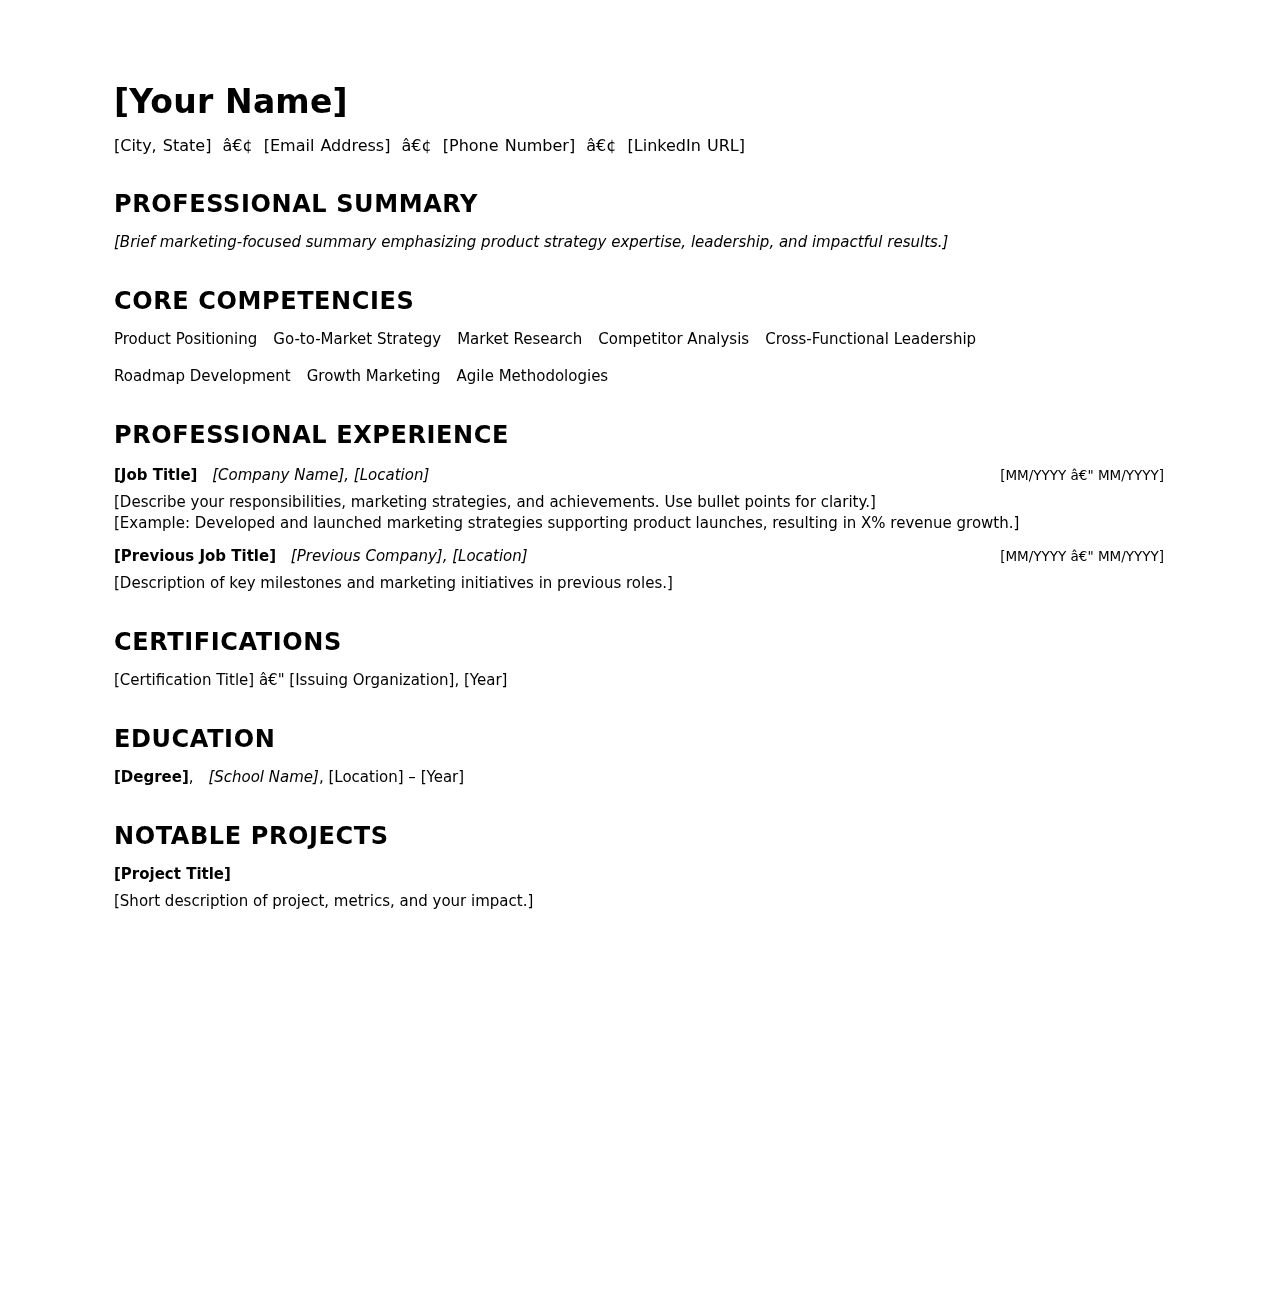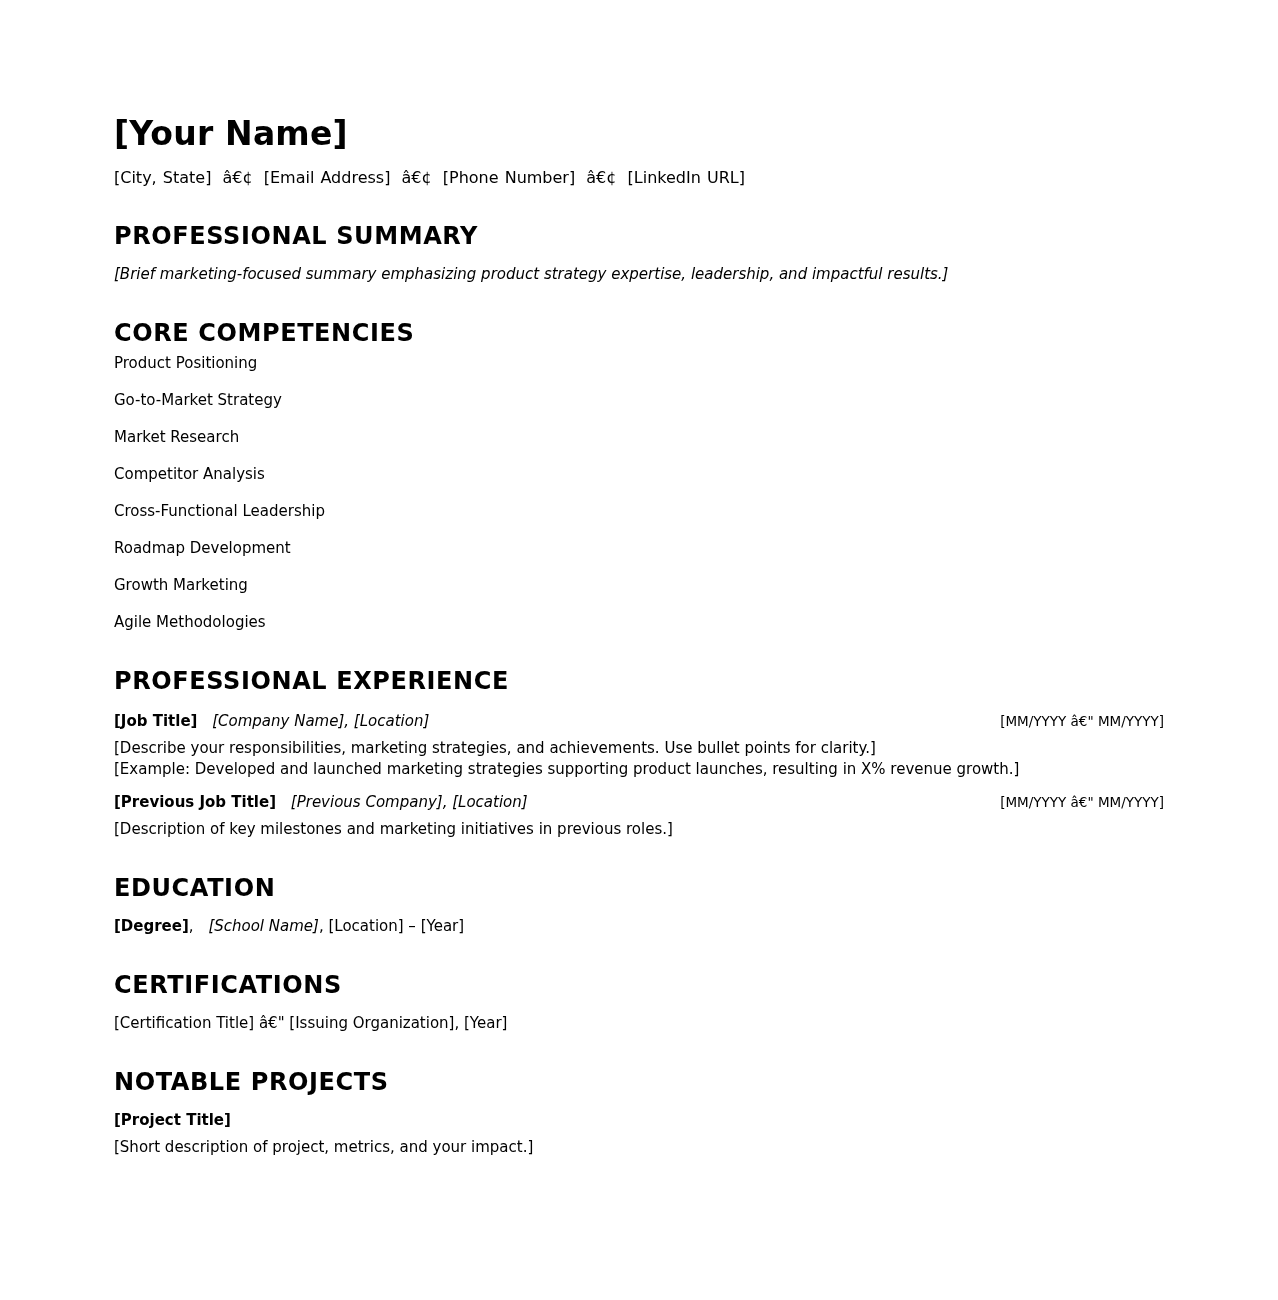--- a/index.html
+++ b/index.html
@@ -11,21 +11,21 @@
     }
     body {
       font-family: "DejaVu Sans", sans-serif;
       color: #000000;
       font-size: 15px;
     }
     .page {
       position: relative;
       width: 1050px;
       margin-left: 114px;
-      padding-top: 112px;
+      padding-top: 80px;
     }
     .name {
       font-size: 33px;
       font-weight: 600;
       margin: 0;
       line-height: 44px;
       letter-spacing: 0.2px;
     }
     .contact {
       margin-top: 12px;
@@ -42,28 +42,27 @@
       line-height: 24px;
     }
     .section { margin-top: 36px; }
     .section.first { margin-top: 36px; }
     .body-text {
       font-size: 15px;
       line-height: 21px;
     }
     .summary { margin-top: 16px; font-style: italic; }
     .skills {
-      margin-top: 8px;
+      margin-top: 16px;
       display: flex;
       flex-wrap: wrap;
       row-gap: 16px;
       column-gap: 16px;
       font-size: 15px;
       line-height: 21px;
-      flex-direction: column;
     }
     .job { margin-top: 18px; }
     .job + .job { margin-top: 12px; }
     .job-head {
       display: flex;
       justify-content: space-between;
       align-items: flex-start;
       line-height: 21px;
     }
     .job-title { font-weight: 700; }
@@ -138,30 +137,30 @@
         </div>
         <span class="job-dates">[MM/YYYY â€" MM/YYYY]</span>
       </div>
       <div class="job-desc">
         <div>[Description of key milestones and marketing initiatives in previous roles.]</div>
       </div>
     </div>
   </section>
 
   <section class="section">
+    <h2 class="section-title">CERTIFICATIONS</h2>
+    <div class="cert body-text">[Certification Title] â€" [Issuing Organization], [Year]</div>
+  </section>
+
+  <section class="section">
     <h2 class="section-title">EDUCATION</h2>
     <div class="edu body-text">
       <span class="deg">[Degree]</span><span>,</span>
       <span class="school">[School Name]</span><span>, [Location] – [Year]</span>
     </div>
-  </section>
-
-  <section class="section">
-    <h2 class="section-title">CERTIFICATIONS</h2>
-    <div class="cert body-text">[Certification Title] â€" [Issuing Organization], [Year]</div>
   </section>
 
   <section class="section">
     <h2 class="section-title">NOTABLE PROJECTS</h2>
     <div class="proj-title body-text">[Project Title]</div>
     <div class="proj-desc body-text">[Short description of project, metrics, and your impact.]</div>
   </section>
 
 </div>
 

